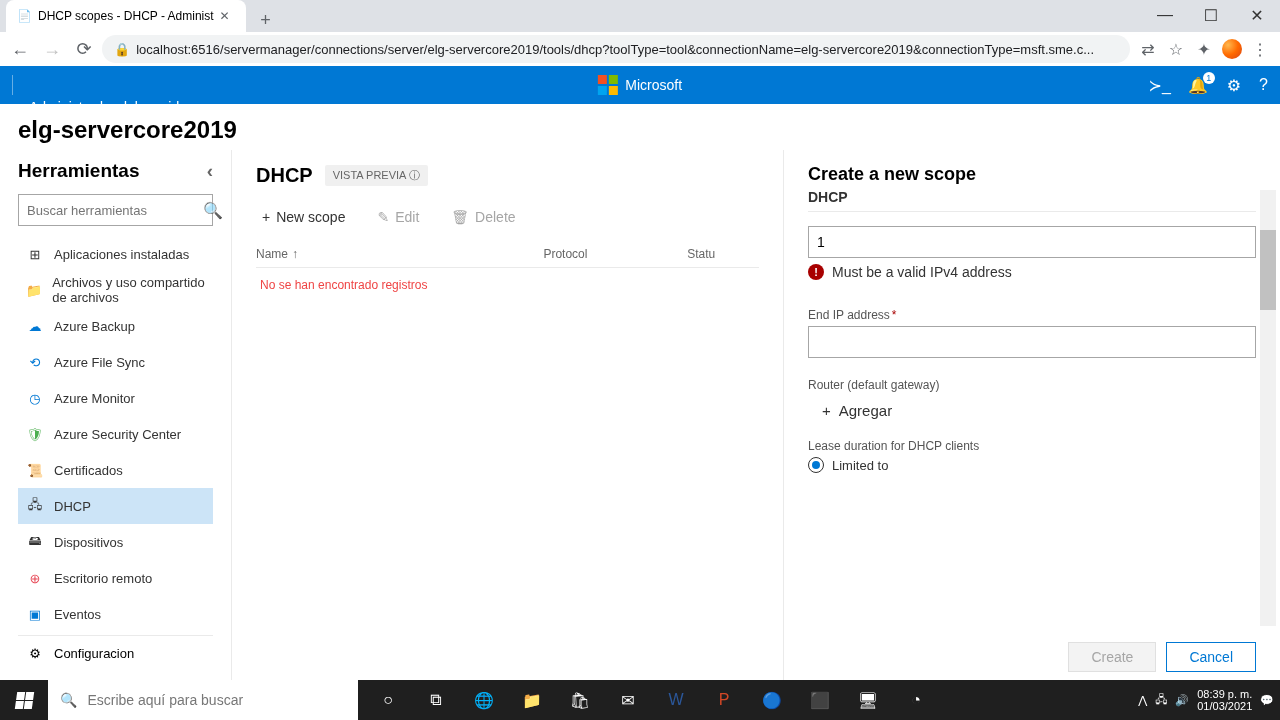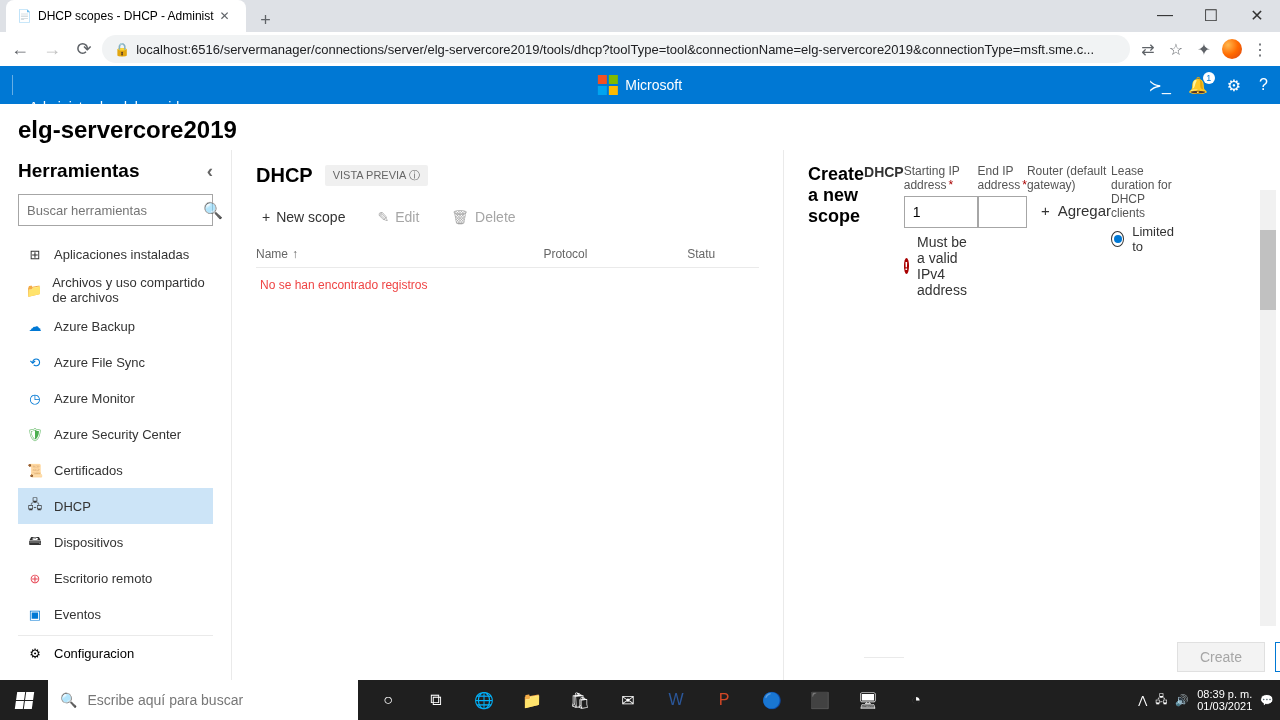--- a/index.html
+++ b/index.html
@@ -57,21 +57,21 @@
     .dhcp-cmds { display: flex; gap: 20px; margin-bottom: 18px; }
     .cmd-btn { display: flex; align-items: center; gap: 6px; font-size: 14px; color: #333; cursor: pointer; padding: 4px 6px; }
     .cmd-btn.disabled { color: #a6a6a6; cursor: default; }
     .dhcp-table-head { display: flex; font-size: 12px; color: #666; border-bottom: 1px solid #eaeaea; padding-bottom: 6px; }
     .dhcp-table-head .col-name { flex: 2; display: flex; align-items: center; gap: 4px; }
     .dhcp-table-head .col-proto { flex: 1; }
     .dhcp-table-head .col-status { flex: 0.5; }
     .no-records { font-size: 12px; color: #ef4444; padding: 10px 4px; }
 
     
-    .scope-panel { width: 496px; padding: 14px 24px 14px 24px; display: flex; flex-direction: row; position: relative; }
+    .scope-panel { width: 496px; padding: 14px 24px 14px 24px; display: flex; flex-direction: column; position: relative; }
     .scope-panel-scroll { position: absolute; right: 4px; top: 40px; bottom: 60px; width: 16px; background: #f1f1f1; }
     .scope-panel-scroll .thumb { background: #c1c1c1; height: 80px; margin-top: 40px; }
     .scope-panel h3 { font-size: 18px; font-weight: 600; margin-bottom: 4px; }
     .scope-sub { font-size: 14px; font-weight: 600; color: #333; border-bottom: 1px solid #eaeaea; padding-bottom: 6px; margin-bottom: 14px; }
     .field-label { font-size: 12px; color: #555; margin-bottom: 4px; }
     .req { color: #a80000; margin-left: 2px; }
     .text-input { width: 100%; height: 32px; border: 1px solid #a6a6a6; padding: 0 8px; font-size: 14px; margin-bottom: 6px; }
     .error-msg { display: flex; align-items: center; gap: 8px; color: #333; font-size: 14px; margin-bottom: 14px; }
     .error-circle { width: 16px; height: 16px; background: #a80000; border-radius: 50%; color: #fff; font-size: 11px; display: flex; align-items: center; justify-content: center; font-weight: bold; }
     .field-group { margin-bottom: 14px; }
@@ -253,21 +253,20 @@
       <span class="col-status">Statu</span>
     </div>
     <div class="no-records">No se han encontrado registros</div>
   </div>
 
   <div class="scope-panel">
     <h3>Create a new scope</h3>
     <div class="scope-sub">DHCP</div>
 
     <div class="field-group">
-      <div class="field-label"><span>Starting IP address</span><span class="req">*</span></div>
       <input class="text-input" value="1" style="">
       <div class="error-msg">
         <span class="error-circle">!</span>
         <span>Must be a valid IPv4 address</span>
       </div>
     </div>
 
     <div class="field-group">
       <div class="field-label"><span>End IP address</span><span class="req">*</span></div>
       <input class="text-input" style="">
@@ -287,21 +286,21 @@
       <div class="radio-row">
         <span class="radio-outer">
             <span class="radio-inner"></span>
           </span>
         <span>Limited to</span>
       </div>
     </div>
 
     <div class="panel-footer">
       <button class="btn primary">Create</button>
-      <button class="btn">Limited</button>
+      <button class="btn">Cancel</button>
     </div>
     <div class="scope-panel-scroll">
         <div class="thumb"></div>
       </div>
   </div>
 </div>
 
 <div class="taskbar">
   <div class="start-btn">
     <span class="win-logo">

